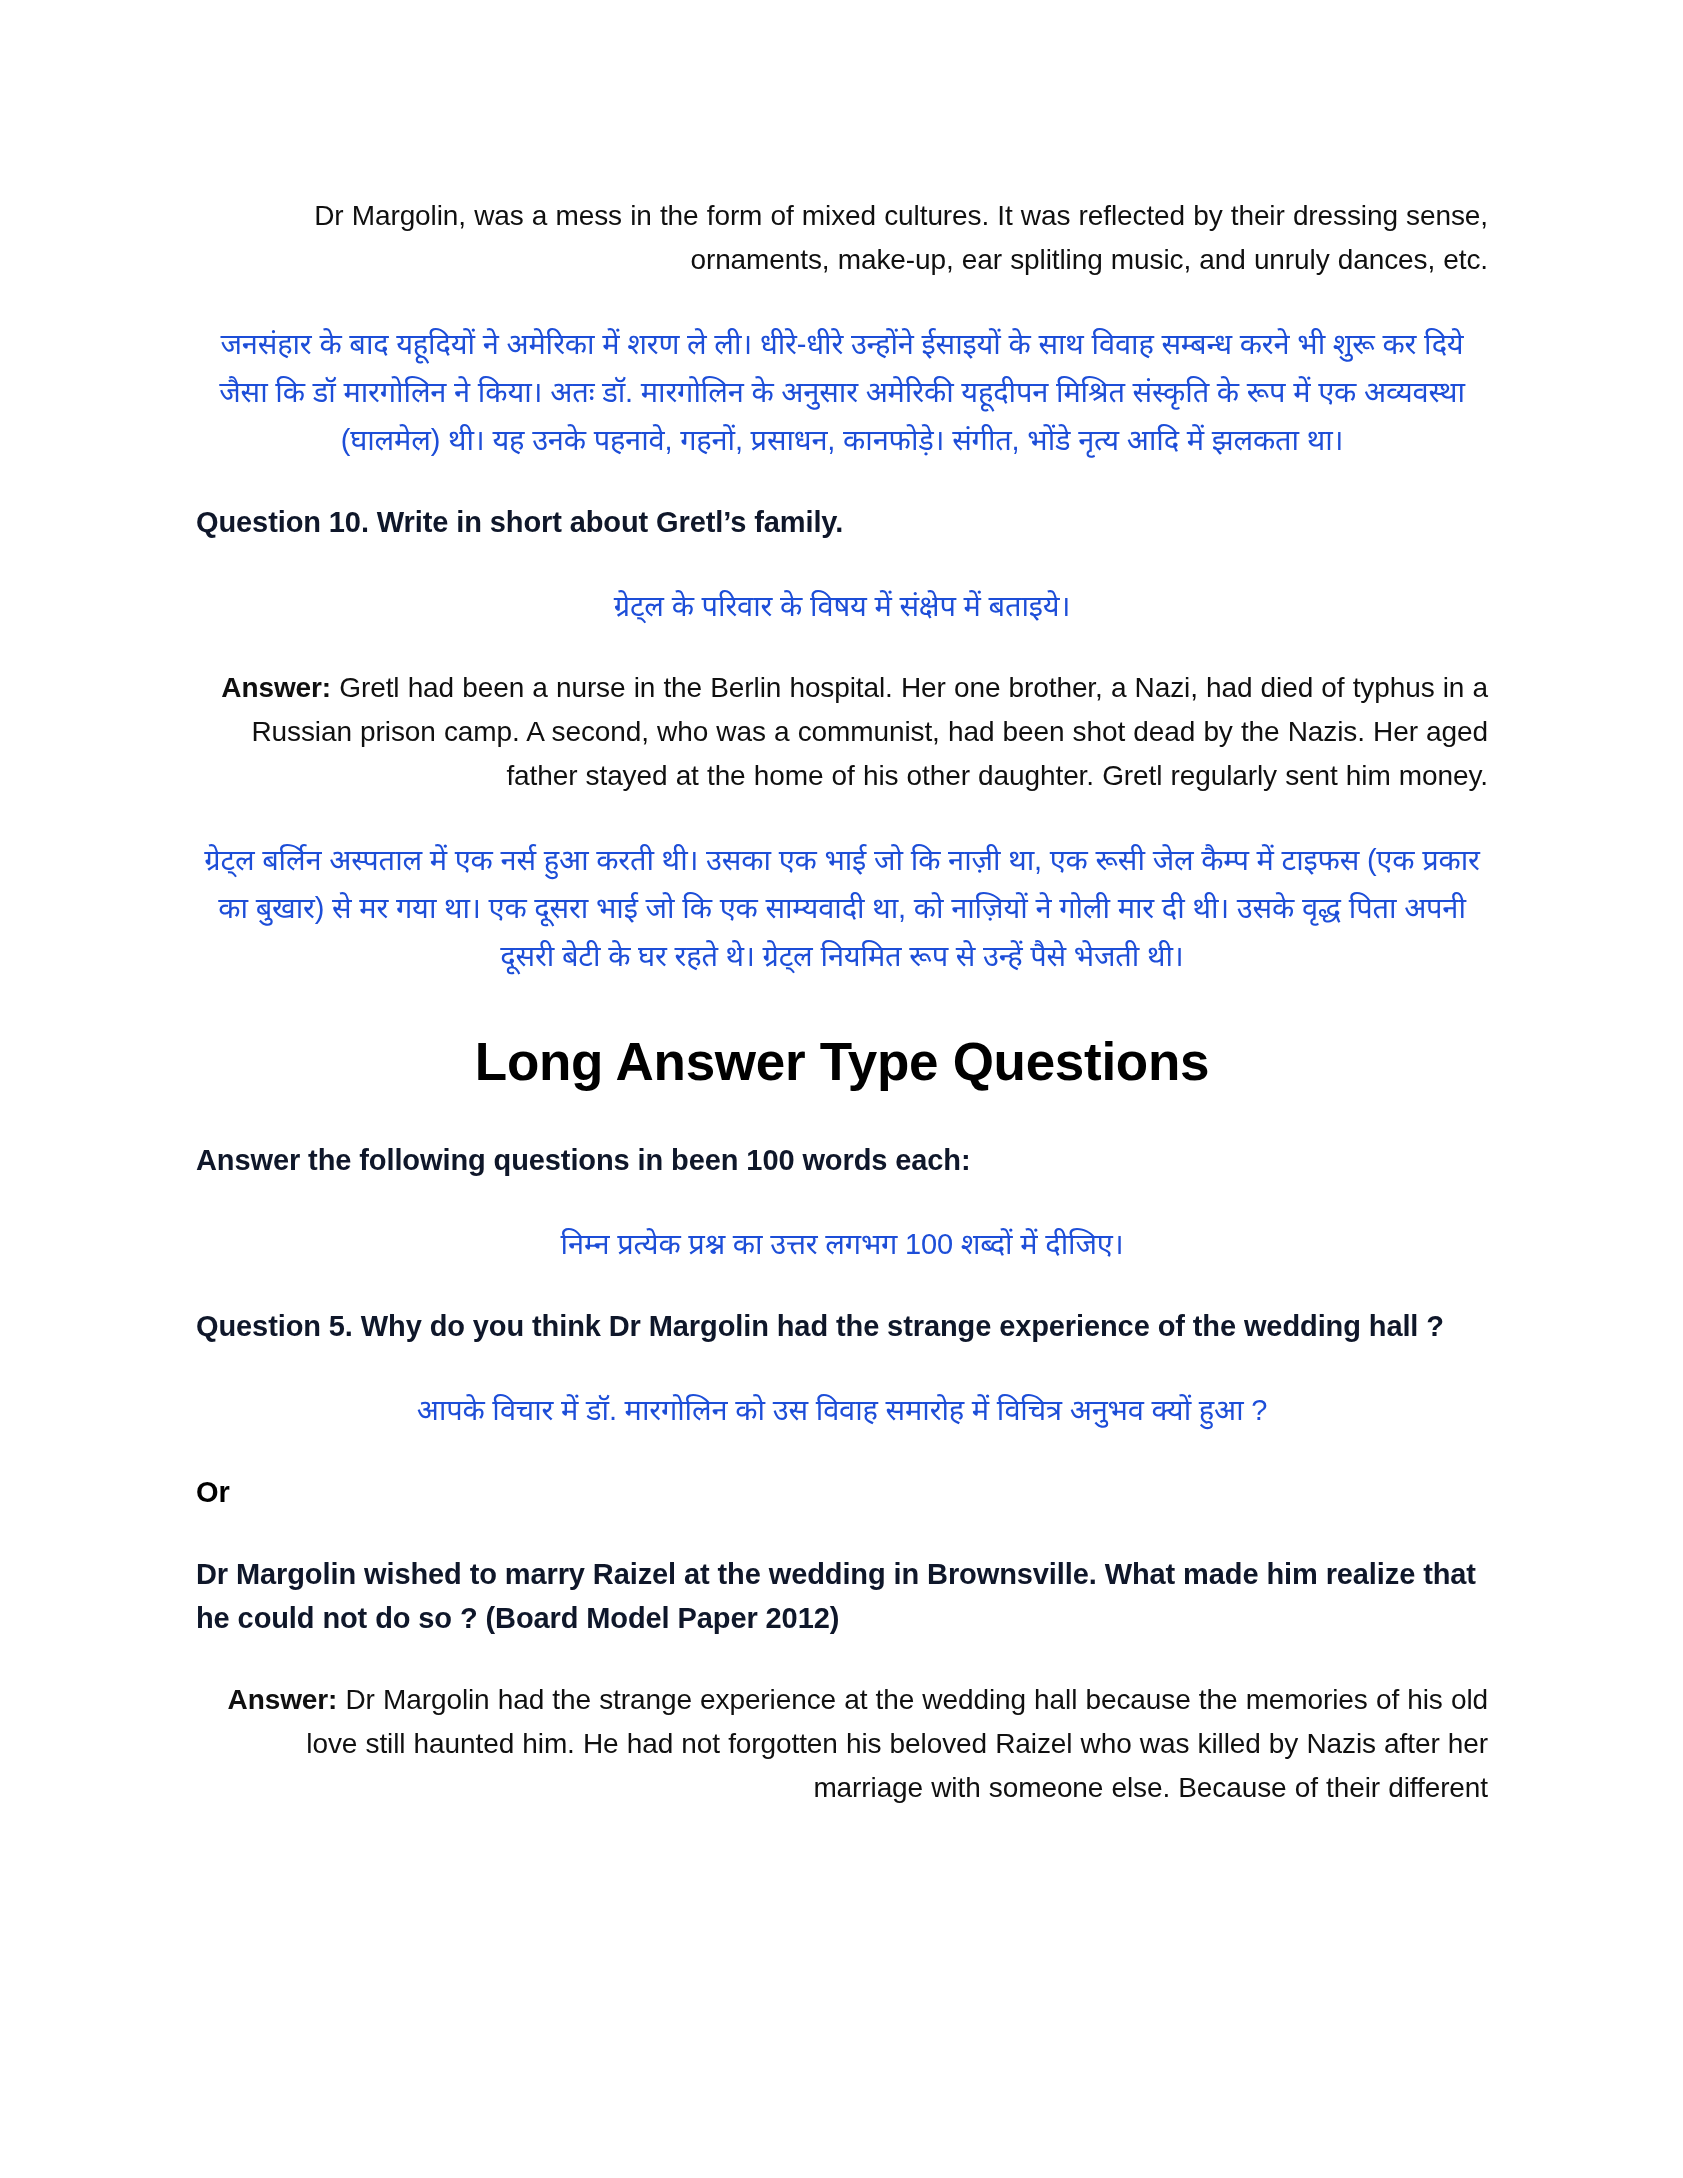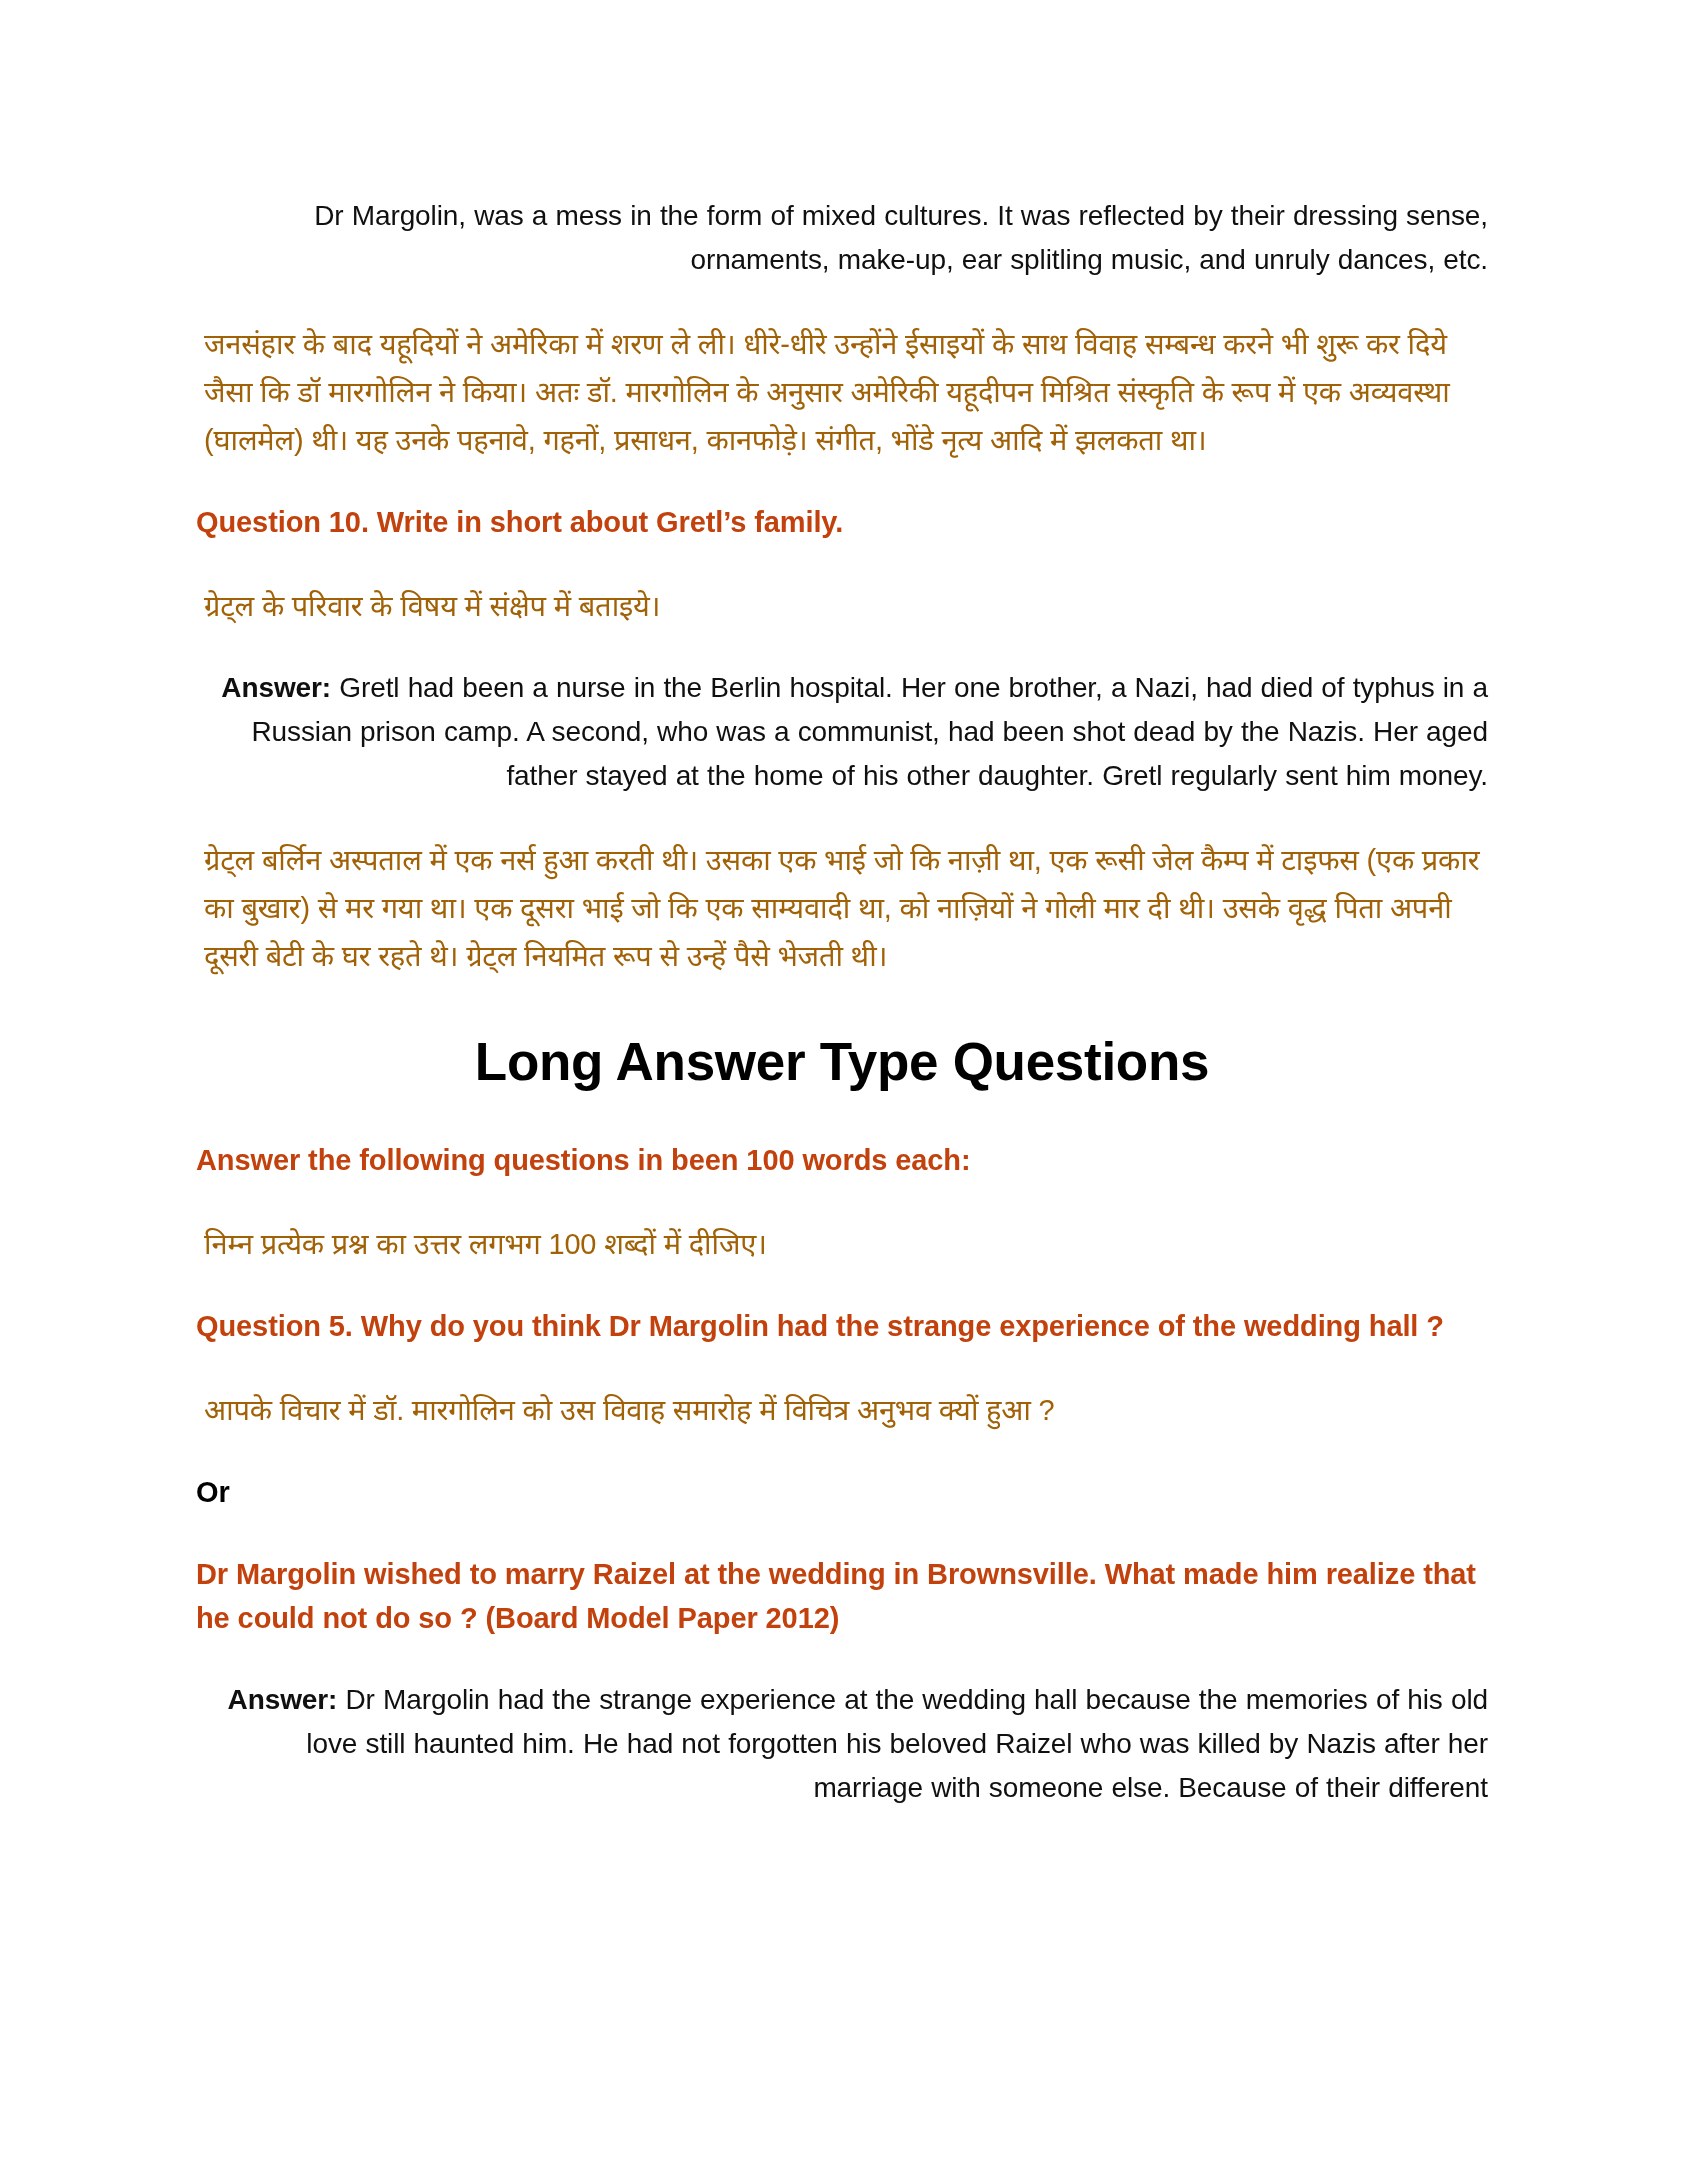--- a/index.html
+++ b/index.html
@@ -34,32 +34,33 @@
     word-spacing: 0.5px;
   }
   .p-en b, .p-en .bold {
     font-weight: 700;
   }
   
   .p-hi {
     font-family: "Liberation Sans", "DejaVu Sans", sans-serif;
     font-size: 29px;
     line-height: 48px;
-    color: #a16207;
-    margin: 0 0 36px 8px;
+    color: #1d4ed8;
+    margin: 0 0 36px 0;
     letter-spacing: -0.2px;
+    text-align: center;
   }
   
   .p-q {
     font-family: "Liberation Sans Narrow", "Liberation Sans", sans-serif;
     font-stretch: condensed;
     font-weight: 700;
     font-size: 29px;
     line-height: 44px;
-    color: #c2410c;
+    color: #0f172a;
     margin: 0 0 38px 0;
     letter-spacing: -0.1px;
   }
   
   .h-section {
     font-family: "Liberation Sans", sans-serif;
     font-weight: 700;
     font-size: 53px;
     line-height: 53px;
     text-align: center;

